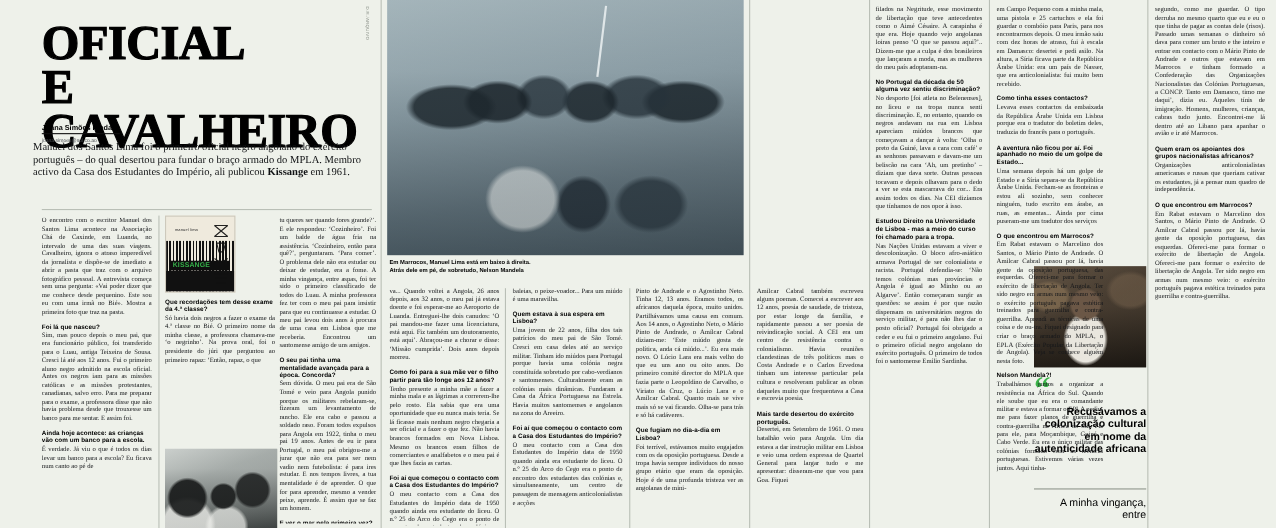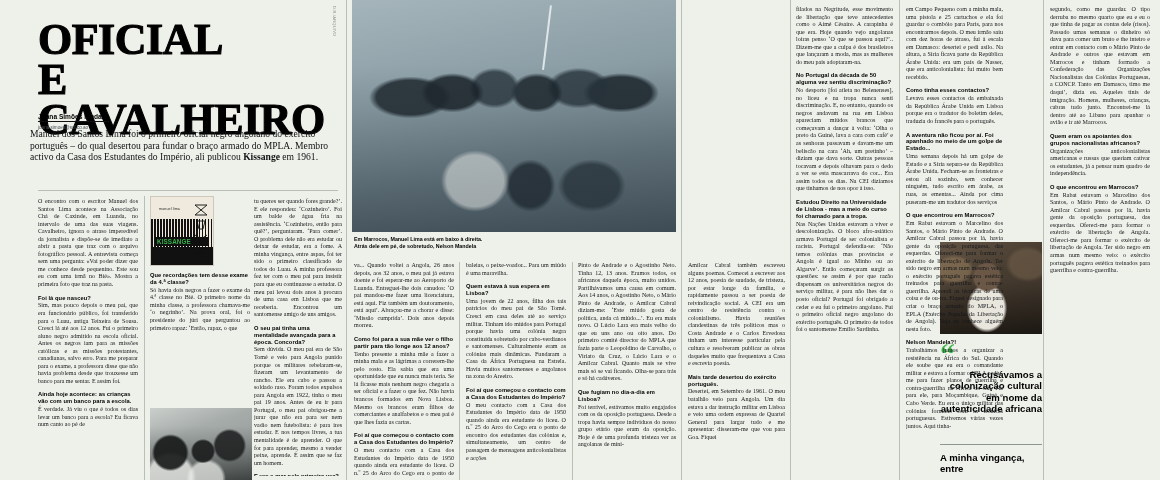--- a/index.html
+++ b/index.html
@@ -173,22 +173,22 @@
   .pq-text{
     font-family:"Liberation Sans", sans-serif;
     font-weight:bold;font-size:9.6px;line-height:11.4px;
     text-align:right;color:#000;margin-top:5px;
   }
   #pullquote2{
     position:absolute;left:940px;top:452px;width:102px;
   }
   .pq2-text{
     font-family:"Liberation Sans", sans-serif;
-    font-weight:bold;font-size:9.6px;line-height:11.4px;
-    color:#000;
+    font-weight:normal;font-size:9.6px;line-height:11.4px;
+    text-align:right;color:#000;
   }
   .pq-sep{position:absolute;left:940px;top:444px;width:102px;height:1px;background:#8f968c;}
 
   
   #photo-credit{
     position:absolute;left:337px;top:6px;
     font-family:"Liberation Sans", sans-serif;
     font-size:4px;color:#8d938b;letter-spacing:.06em;
     transform-origin:left top;transform:rotate(90deg);
     white-space:nowrap;

